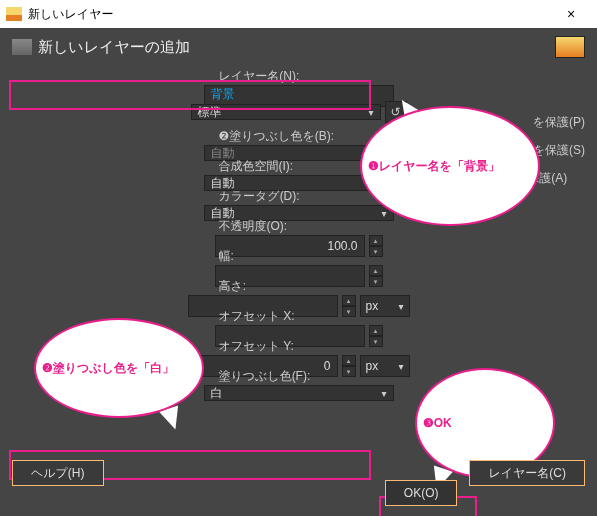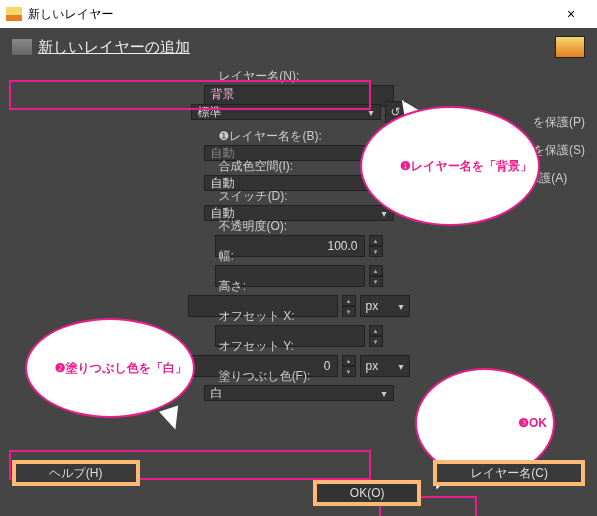--- a/index.html
+++ b/index.html
@@ -29,35 +29,35 @@
     height: calc(516px - 28px);
     position: relative;
     padding: 8px 12px 12px 12px;
   }
   .header {
     display: flex;
     align-items: center;
     margin-bottom: 10px;
   }
   .header .hicon { width: 20px; height: 16px; margin-right: 6px; background: linear-gradient(#888,#666); }
-  .header .htitle { font-size: 15px; color: #eee; flex: 1; text-decoration: underline; }
+  .header .htitle { font-size: 15px; color: #eee; flex: 1; }
   .thumb { width: 30px; height: 22px; background: linear-gradient(#f5d76e,#e67e22); border:1px solid #222; }
   .row {
     display: flex;
     align-items: center;
     height: 28px;
     margin-bottom: 2px;
     flex-direction: column;
   }
   .label { width: 160px; color: #ccc; }
   .field { flex: 1; display:flex; align-items:center; gap:4px; }
   .input-text {
     background: #333;
     border: 1px solid #222;
-    color: #f9a8d4;
+    color: #0ea5e9;
     height: 22px;
     padding: 0 6px;
     width: 190px;
   }
   .select {
     background: #333;
     border: 1px solid #222;
     color: #ddd;
     height: 16px;
     padding: 0 6px;
@@ -110,29 +110,29 @@
   .ctags { display:flex; gap:2px; align-items:center;}
   .ctag { width:16px;height:16px; border:1px solid #222;}
   .ctag.x { background:#333; color:#ccc; display:flex;align-items:center;justify-content:center;font-size:10px;}
   .callout {
     position: absolute;
     background: #fff;
     border: 2px solid #e91e8c;
     border-radius: 50%;
     display: flex;
     align-items: center;
-    justify-content: flex-end;
+    justify-content: flex-start;
     color: #e91e8c;
     font-size: 12px;
     font-weight: bold;
     text-align: center;
     padding: 6px;
   }
   .callout1 { left: 360px; top: 78px; width: 180px; height: 120px; }
-  .callout2 { left: 25px; top: 290px; width: 170px; height: 100px; }
+  .callout2 { left: 34px; top: 290px; width: 170px; height: 100px; }
   .callout3 { left: 415px; top: 340px; width: 140px; height: 110px; }
   .tail {
     position: absolute;
     width: 0; height: 0;
     border-style: solid;
   }
   .tail1 { left: 398px; top: 70px; border-width: 0 10px 22px 10px; border-color: transparent transparent #fff transparent; transform: rotate(-34deg);}
   .tail1b { left: 397px; top: 68px; border-width: 0 12px 26px 12px; border-color: transparent transparent #e91e8c transparent; transform: rotate(-34deg); z-index:-1;}
   .tail2 { left: 162px; top: 380px; border-width: 22px 10px 0 10px; border-color: #fff transparent transparent transparent; transform: rotate(-18deg);}
   .tail2b { left: 160px; top: 380px; border-width: 26px 12px 0 12px; border-color: #e91e8c transparent transparent transparent; transform: rotate(-18deg); z-index:-1;}
@@ -141,24 +141,24 @@
   .bottom-btns {
     position: absolute;
     bottom: 10px;
     left: 12px;
     right: 12px;
     display: flex;
     align-items: center;
   }
   .btn {
     background: #3a3a3a;
-    border: 4px solid #fdba74;
+    border: 1px solid #fdba74;
     color: #ddd;
     height: 26px;
-    padding: 0 33px;
+    padding: 0 18px;
     display:flex;align-items:center;justify-content:center;
   }
   .btn.ok { background:#333;margin-top:40px; }
   .lockgrid { display:flex; gap:2px; margin-right:6px;}
   .lockgrid div{ width:14px;height:14px;background:#555;border:1px solid #333;}
 </style>
 </head>
 <body>
 
 <div class="titlebar">
@@ -190,41 +190,41 @@
     <div class="field">
       <div class="select">
         <span>標準</span>
         <span class="chev">▾</span>
       </div>
       <div class="reset-btn">↺</div>
     </div>
   </div>
 
   <div class="row">
-    <div class="label">❶レイヤー名を(B):</div>
+    <div class="label">❷塗りつぶし色を(B):</div>
     <div class="field">
       <div class="select dim">
         <span>自動</span>
         <span class="chev">▾</span>
       </div>
     </div>
   </div>
 
   <div class="row">
     <div class="label">合成色空間(I):</div>
     <div class="field">
       <div class="select">
         <span>自動</span>
         <span class="chev">▾</span>
       </div>
     </div>
   </div>
 
   <div class="row">
-    <div class="label">スイッチ(D):</div>
+    <div class="label">カラータグ(D):</div>
     <div class="field">
       <div class="select">
         <span>自動</span>
         <span class="chev">▾</span>
       </div>
     </div>
   </div>
 
   <div class="row">
     <div class="label">不透明度(O):</div>

